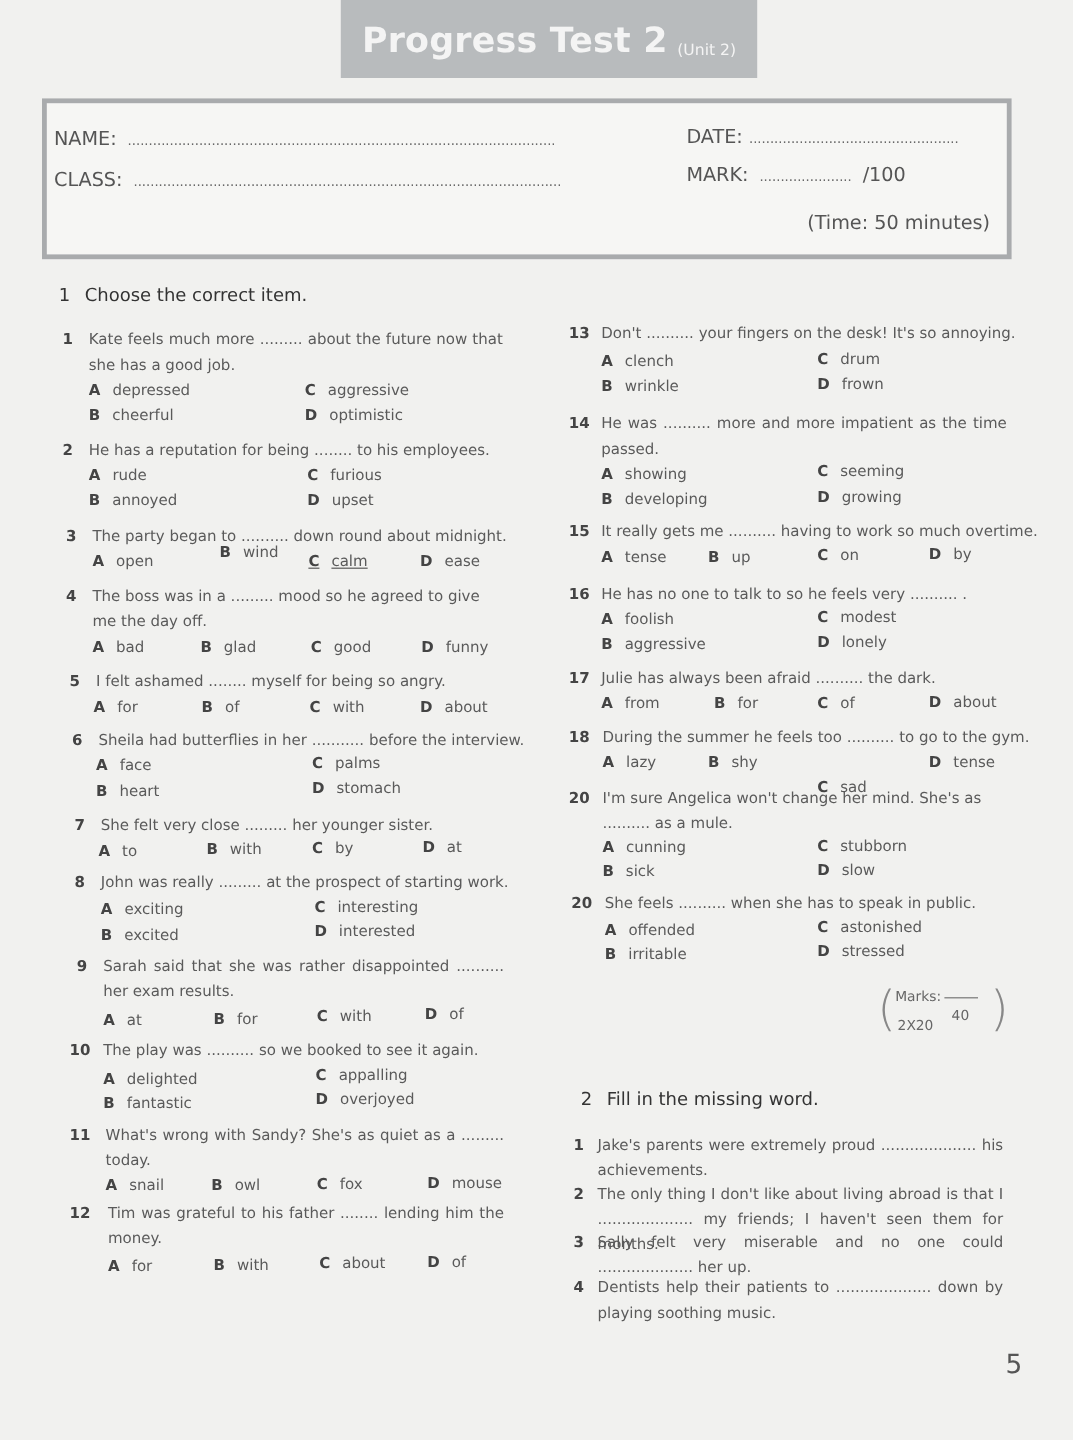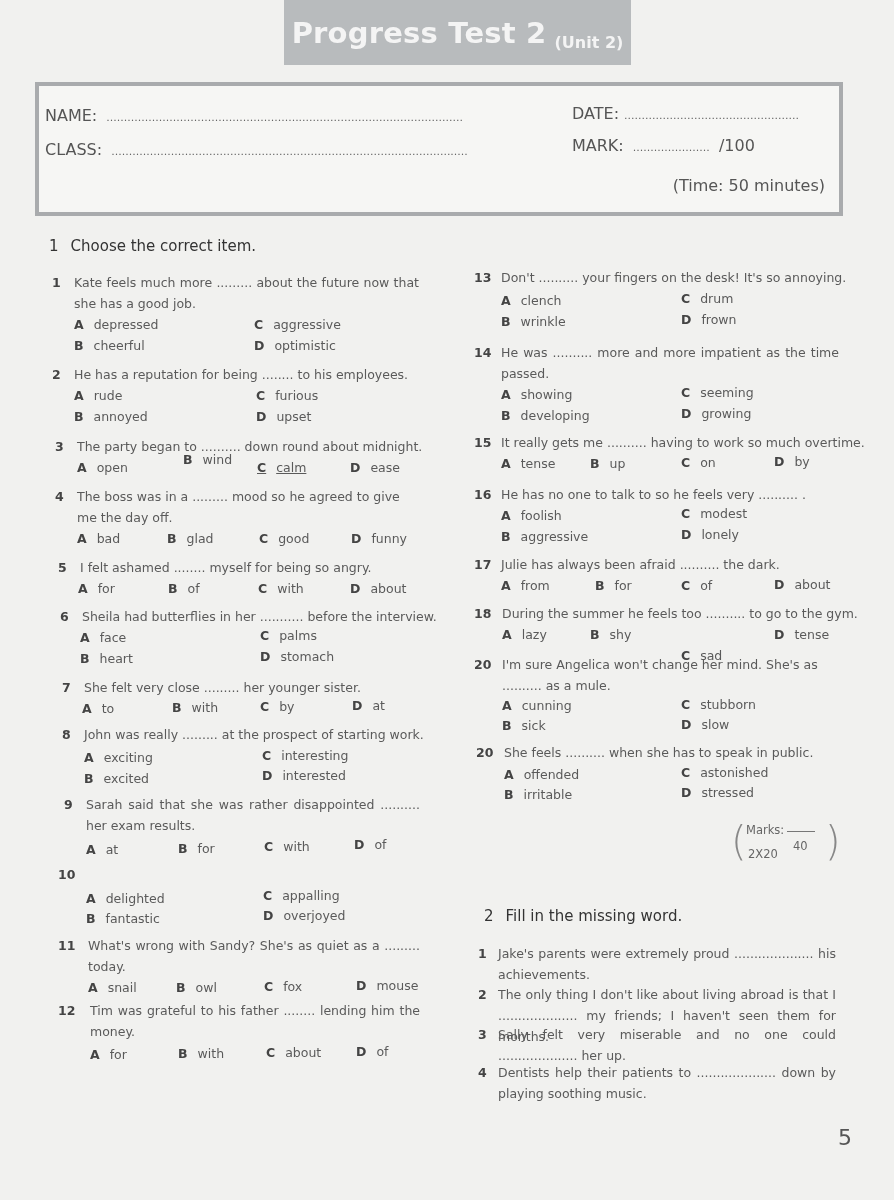--- a/index.html
+++ b/index.html
@@ -10,21 +10,21 @@
     color:#4a4a4a;
     position:relative;
   }
   .title-banner {
     position:absolute; left:284px; top:0; width:347px; height:65px;
     background:#b8bbbd;
     display:flex; align-items:center; justify-content:center;
     color:#f4f4f4;
   }
   .title-main { font-size:29px; font-weight:bold; letter-spacing:0.2px; }
-  .title-sub { font-size:16px; font-weight:bold; margin-left:8px; margin-top:20px; }
+  .title-sub { font-size:13px; font-weight:normal; margin-left:8px; margin-top:20px; }
 
   .info-box {
     position:absolute; left:35px; top:82px; width:808px; height:134px;
     border:4px solid #a9abad; box-sizing:border-box; background:#f6f6f4;
   }
   .info-row { position:absolute; font-size:16px; color:#555; white-space:nowrap; }
   .dots { letter-spacing:0; color:#666; }
   .time { position:absolute; right:14px; top:90px; font-size:16px; color:#555; }
 
   .section-title { position:absolute; font-size:15px; color:#333; }
@@ -157,20 +157,21 @@
   <span class="qn">9</span>
   <span class="qtext wrap" style="width:334px; text-align:justify;">Sarah said that she was rather disappointed .......... her exam results.</span>
   <span class="opt" style="left:22px; top:45px;"><span class="ol">A</span><span>at</span></span>
   <span class="opt" style="left:114px; top:44px;"><span class="ol">B</span><span>for</span></span>
   <span class="opt" style="left:200px; top:42px;"><span class="ol">C</span><span>with</span></span>
   <span class="opt" style="left:290px; top:40px;"><span class="ol">D</span><span>of</span></span>
 </div>
 
 <div class="q" style="left:58px; top:864px; width:370px; height:64px;">
   <span class="qn">10</span>
+  <span class="qtext" style="left:28px;">The play was .......... so we booked to see it again.</span>
   <span class="opt" style="left:28px; top:24px;"><span class="ol">A</span><span>delighted</span></span>
   <span class="opt" style="left:28px; top:44px;"><span class="ol">B</span><span>fantastic</span></span>
   <span class="opt" style="left:205px; top:21px;"><span class="ol">C</span><span>appalling</span></span>
   <span class="opt" style="left:205px; top:41px;"><span class="ol">D</span><span>overjoyed</span></span>
 </div>
 
 <div class="q" style="left:58px; top:935px; width:365px; height:66px;">
   <span class="qn">11</span>
   <span class="qtext wrap" style="left:30px; width:332px; text-align:justify;">What's wrong with Sandy? She's as quiet as a ......... today.</span>
   <span class="opt" style="left:30px; top:42px;"><span class="ol">A</span><span>snail</span></span>

